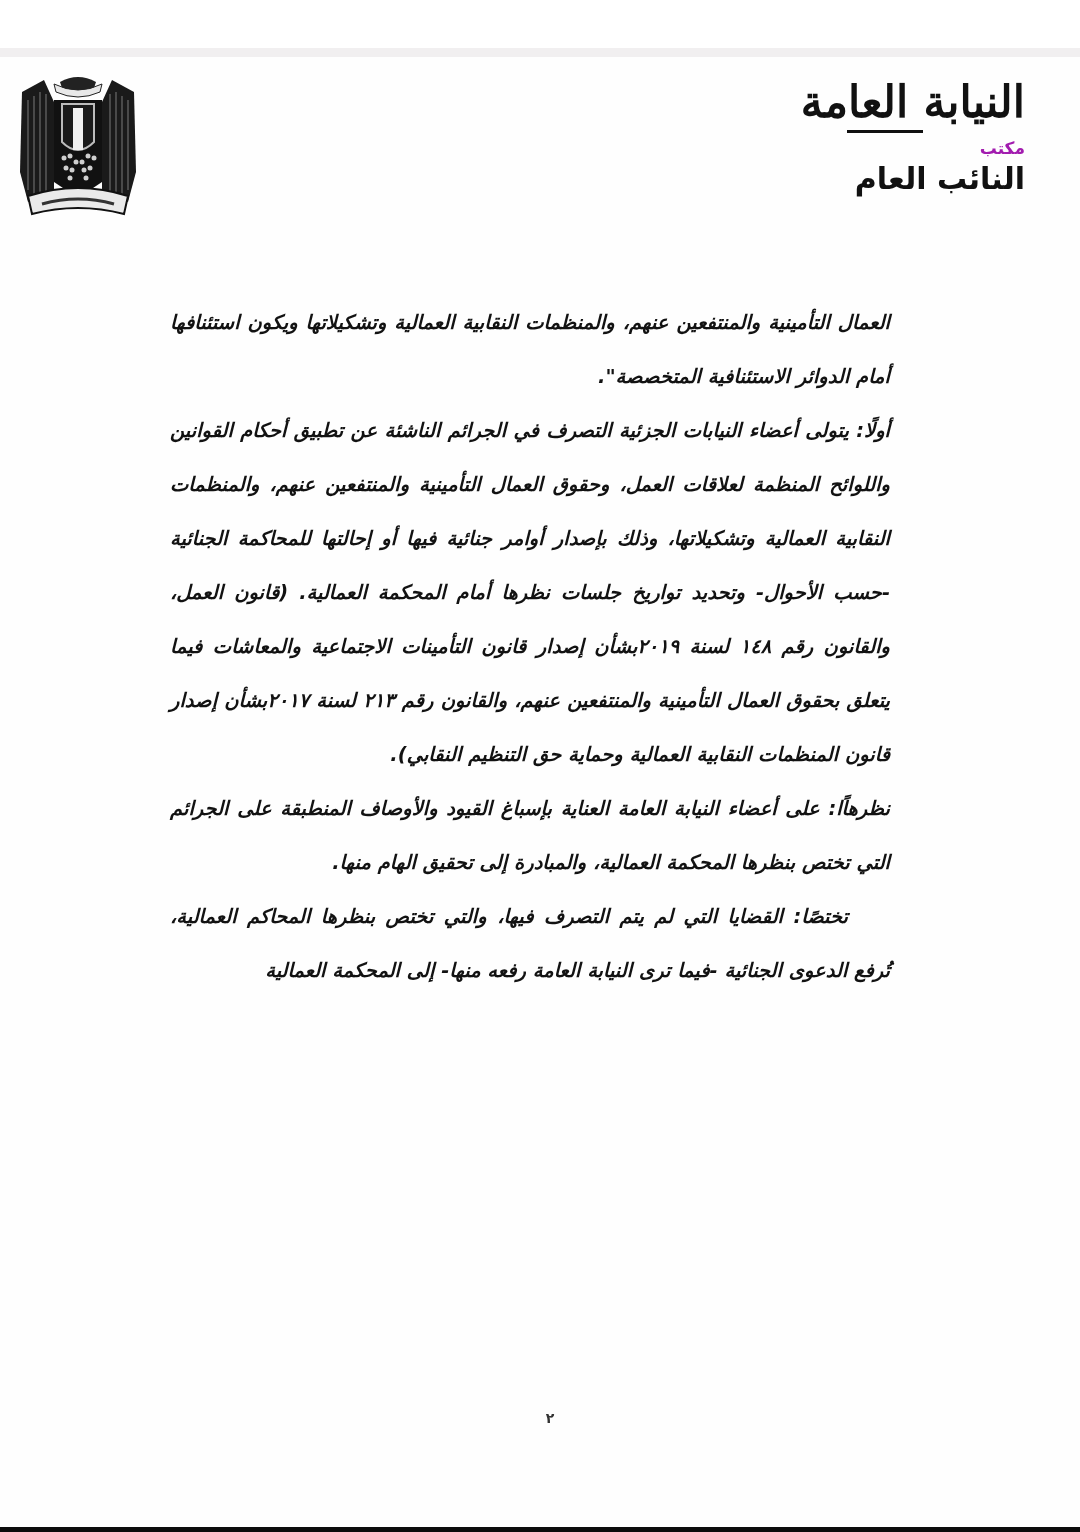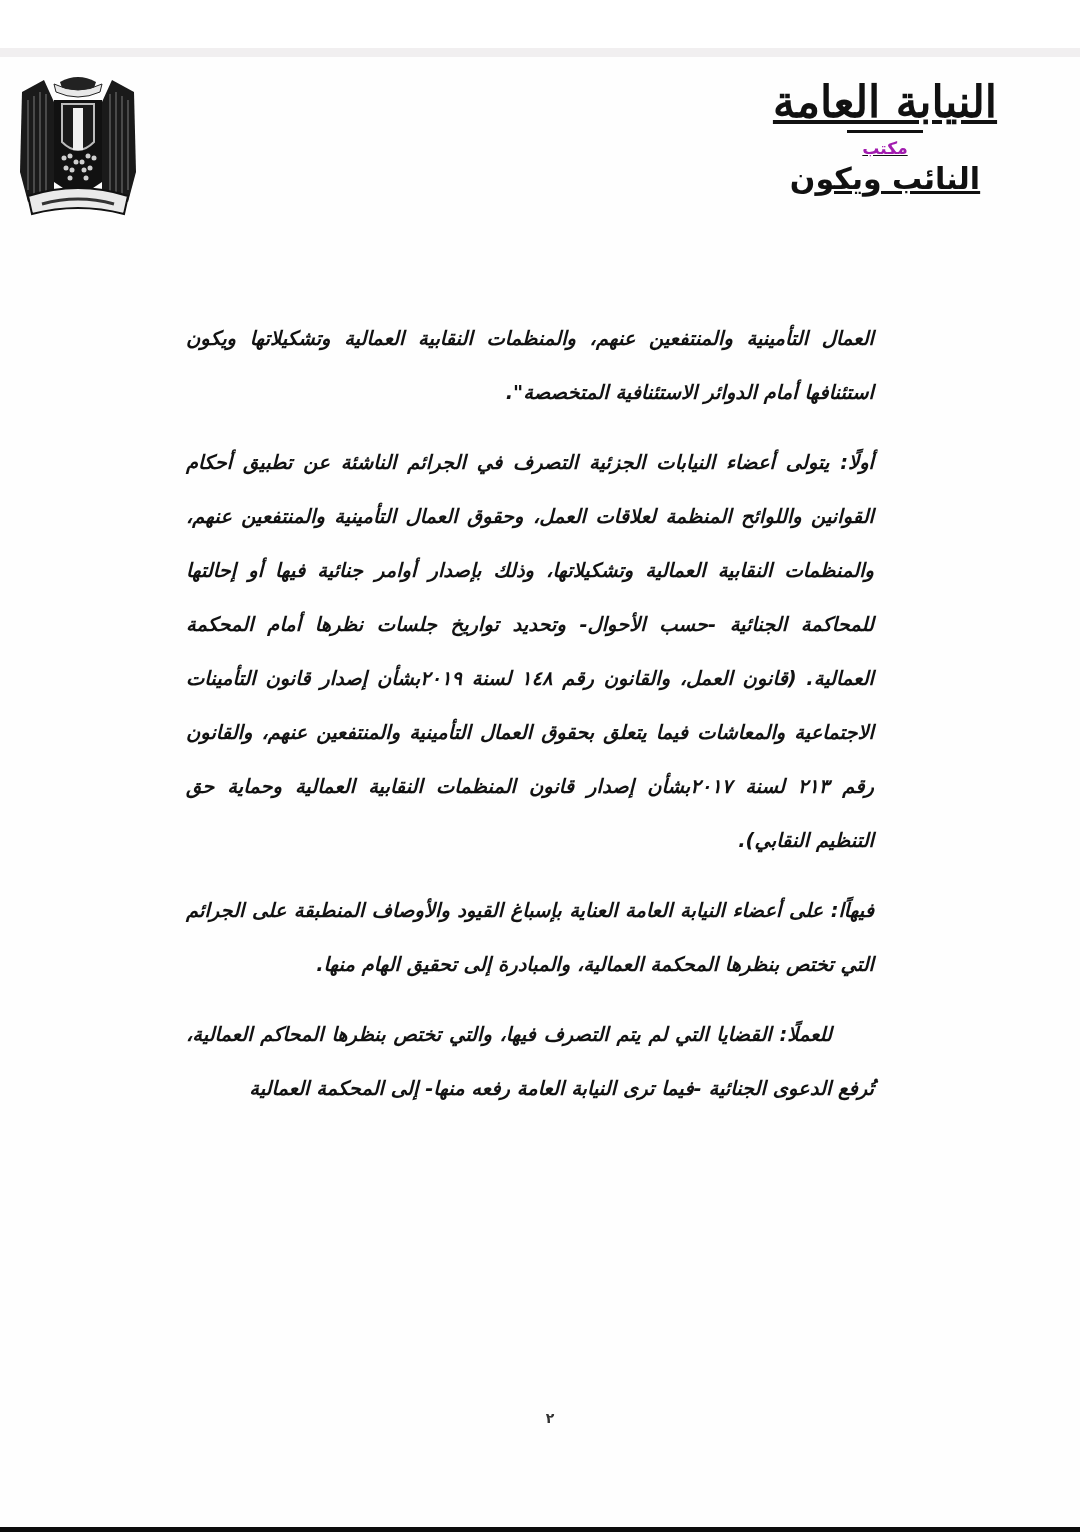--- a/index.html
+++ b/index.html
@@ -46,22 +46,21 @@
       left: 14px; top: 72px;
       width: 128px; height: 150px;
     }
 
     
     .letterhead {
       position: absolute;
       right: 55px; top: 76px;
       width: 280px;
       direction: rtl;
-      text-align: center;
-      text-decoration: underline;
+      text-align: right;
     }
     .lh-title {
       font-family: "DejaVu Serif", serif;
       font-size: 44px;
       font-weight: bold;
       line-height: 52px;
       letter-spacing: 1px;
       color: #111;
     }
     .lh-rule {
@@ -93,21 +92,21 @@
       direction: rtl;
       text-align: justify;
       text-align-last: right;
       font-size: 19.5px;
       font-weight: bold;
       font-style: italic;
       line-height: 54px;
       color: #121212;
     }
     .para {
-      margin: 16px;
+      margin: 0;
     }
     .para.indent {
       text-indent: 42px;
     }
     .underlined {
       text-decoration: underline;
       text-decoration-thickness: 2px;
       text-underline-offset: 6px;
     }
     .item-label {
@@ -174,36 +173,36 @@
 
     <path d="M14 124 Q64 108 114 124 L110 142 Q64 130 18 142 Z" fill="#eaeaea" stroke="#111" stroke-width="2"></path>
     <path d="M28 132 Q64 122 100 132" stroke="#333" stroke-width="3" fill="none"></path>
   </svg>
 </div>
 
 <div class="letterhead">
   <div class="lh-title">النيابة العامة</div>
   <div class="lh-rule"></div>
   <div class="lh-office">مكتب</div>
-  <div class="lh-sub">النائب ويكون</div>
+  <div class="lh-sub">النائب العام</div>
 </div>
 
 <div class="body-text">
   <p class="para">
     <span>العمال التأمينية والمنتفعين عنهم، والمنظمات النقابية العمالية وتشكيلاتها ويكون استئنافها أمام الدوائر الاستئنافية المتخصصة".</span>
   </p>
   <p class="para">
     <span class="item-label">أولًا:</span>
     <span>يتولى أعضاء النيابات الجزئية التصرف في الجرائم الناشئة عن تطبيق أحكام القوانين واللوائح المنظمة لعلاقات العمل، وحقوق العمال التأمينية والمنتفعين عنهم، والمنظمات النقابية العمالية وتشكيلاتها، وذلك بإصدار أوامر جنائية فيها أو إحالتها للمحاكمة الجنائية -حسب الأحوال- وتحديد تواريخ جلسات نظرها أمام المحكمة العمالية. (قانون العمل، والقانون رقم ١٤٨ لسنة ٢٠١٩بشأن إصدار قانون التأمينات الاجتماعية والمعاشات فيما يتعلق بحقوق العمال التأمينية والمنتفعين عنهم، والقانون رقم ٢١٣ لسنة ٢٠١٧بشأن إصدار قانون المنظمات النقابية العمالية وحماية حق التنظيم النقابي).</span>
   </p>
   <p class="para">
-    <span class="item-label">فيهاًا:</span>
+    <span class="item-label">نظرهاًا:</span>
     <span>على أعضاء النيابة العامة العناية بإسباغ القيود والأوصاف المنطبقة على الجرائم التي تختص بنظرها المحكمة العمالية، والمبادرة إلى تحقيق الهام منها.</span>
   </p>
   <p class="para indent">
-    <span class="item-label">للعملًا:</span>
+    <span class="item-label">تختصًا:</span>
     <span>القضايا التي لم يتم التصرف فيها، والتي تختص بنظرها المحاكم العمالية، تُرفع الدعوى الجنائية -فيما ترى النيابة العامة رفعه منها- إلى المحكمة العمالية</span>
   </p>
 </div>
 
 <div class="page-number">٢</div>
 
 <div class="bottom-bar"></div>
 
 </body></html>

